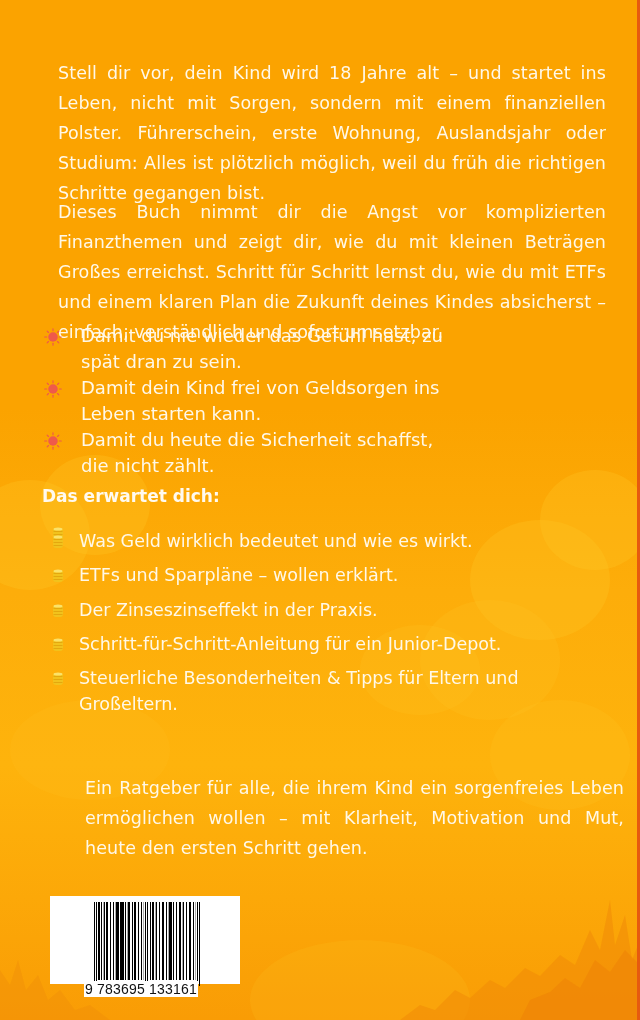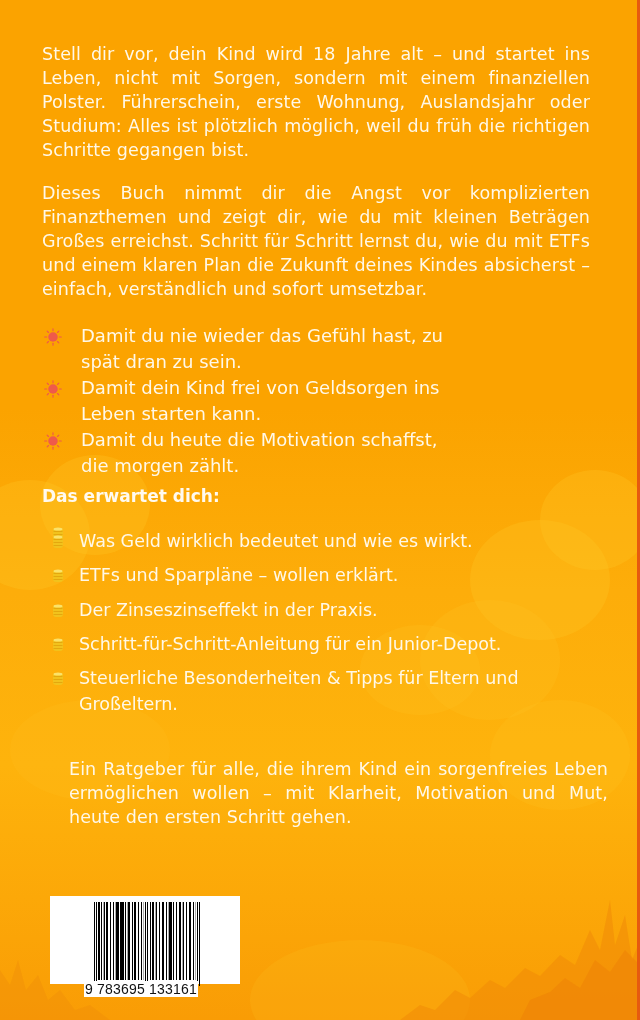--- a/index.html
+++ b/index.html
@@ -15,21 +15,21 @@
       position: absolute; top: 0; right: 0; width: 3px; height: 1020px;
       background: #e65a10;
     }
     .deco { position: absolute; border-radius: 50%; pointer-events: none; }
     .cloud { background: rgba(255, 200, 40, 0.28); }
     .grass { position: absolute; bottom: 0; pointer-events: none; }
     .content {
       position: absolute; left: 42px; top: 0; width: 548px; color: #fff8e8;
     }
     p.para {
-      margin: 0; font-size: 17.5px; line-height: 24px; text-align: justify;
+      margin: 16px; font-size: 17.5px; line-height: 30px; text-align: justify;
       letter-spacing: 0.1px;
     }
     .p1 { position: absolute; top: 42px; left: 0; width: 548px; }
     .p2 { position: absolute; top: 181px; left: 0; width: 548px; }
     .sun-list { position: absolute; top: 323px; left: 0; width: 420px; margin: 0; padding: 0; list-style: none; }
     .sun-list li { position: relative; padding-left: 39px; font-size: 18px; line-height: 26px; }
     .sun-icon { position: absolute; left: 2px; top: 5px; width: 18px; height: 18px; }
     .heading { position: absolute; top: 486px; left: 0; font-weight: bold; font-size: 17px; color: #fffaf0; text-align: right; }
     .coin-list { position: absolute; top: 520px; left: 0; width: 520px; margin: 0; padding: 0; list-style: none; }
     .coin-list li { position: relative; padding-left: 37px; font-size: 17.5px; line-height: 26px; margin-bottom: 8.2px; }
@@ -114,21 +114,21 @@
               <line x1="10" y1="17" x2="10" y2="19.2"></line>
             <line x1="0.8" y1="10" x2="3" y2="10"></line>
               <line x1="17" y1="10" x2="19.2" y2="10"></line>
             <line x1="3.5" y1="3.5" x2="5" y2="5"></line>
               <line x1="15" y1="15" x2="16.5" y2="16.5"></line>
             <line x1="16.5" y1="3.5" x2="15" y2="5"></line>
               <line x1="5" y1="15" x2="3.5" y2="16.5"></line>
           </g>
           <circle cx="10" cy="10" r="5.3" fill="#ef5a4a"></circle>
         </svg>
-        <span>Damit du heute die Motivation schaffst, die morgen zählt.</span>
+        <span>Damit du heute die Sicherheit schaffst, die nicht zählt.</span>
       </li>
     </ul>
 
     <div class="heading">Das erwartet dich:</div>
 
     <ul class="coin-list">
       <li>
         <svg class="coin-icon" viewBox="0 0 12 15">
           <rect x="1" y="2" width="10" height="12" rx="3" fill="#f2c21c"></rect>
           <line x1="1.5" y1="5.5" x2="10.5" y2="5.5" stroke="#e4a80e" stroke-width="1"></line>

